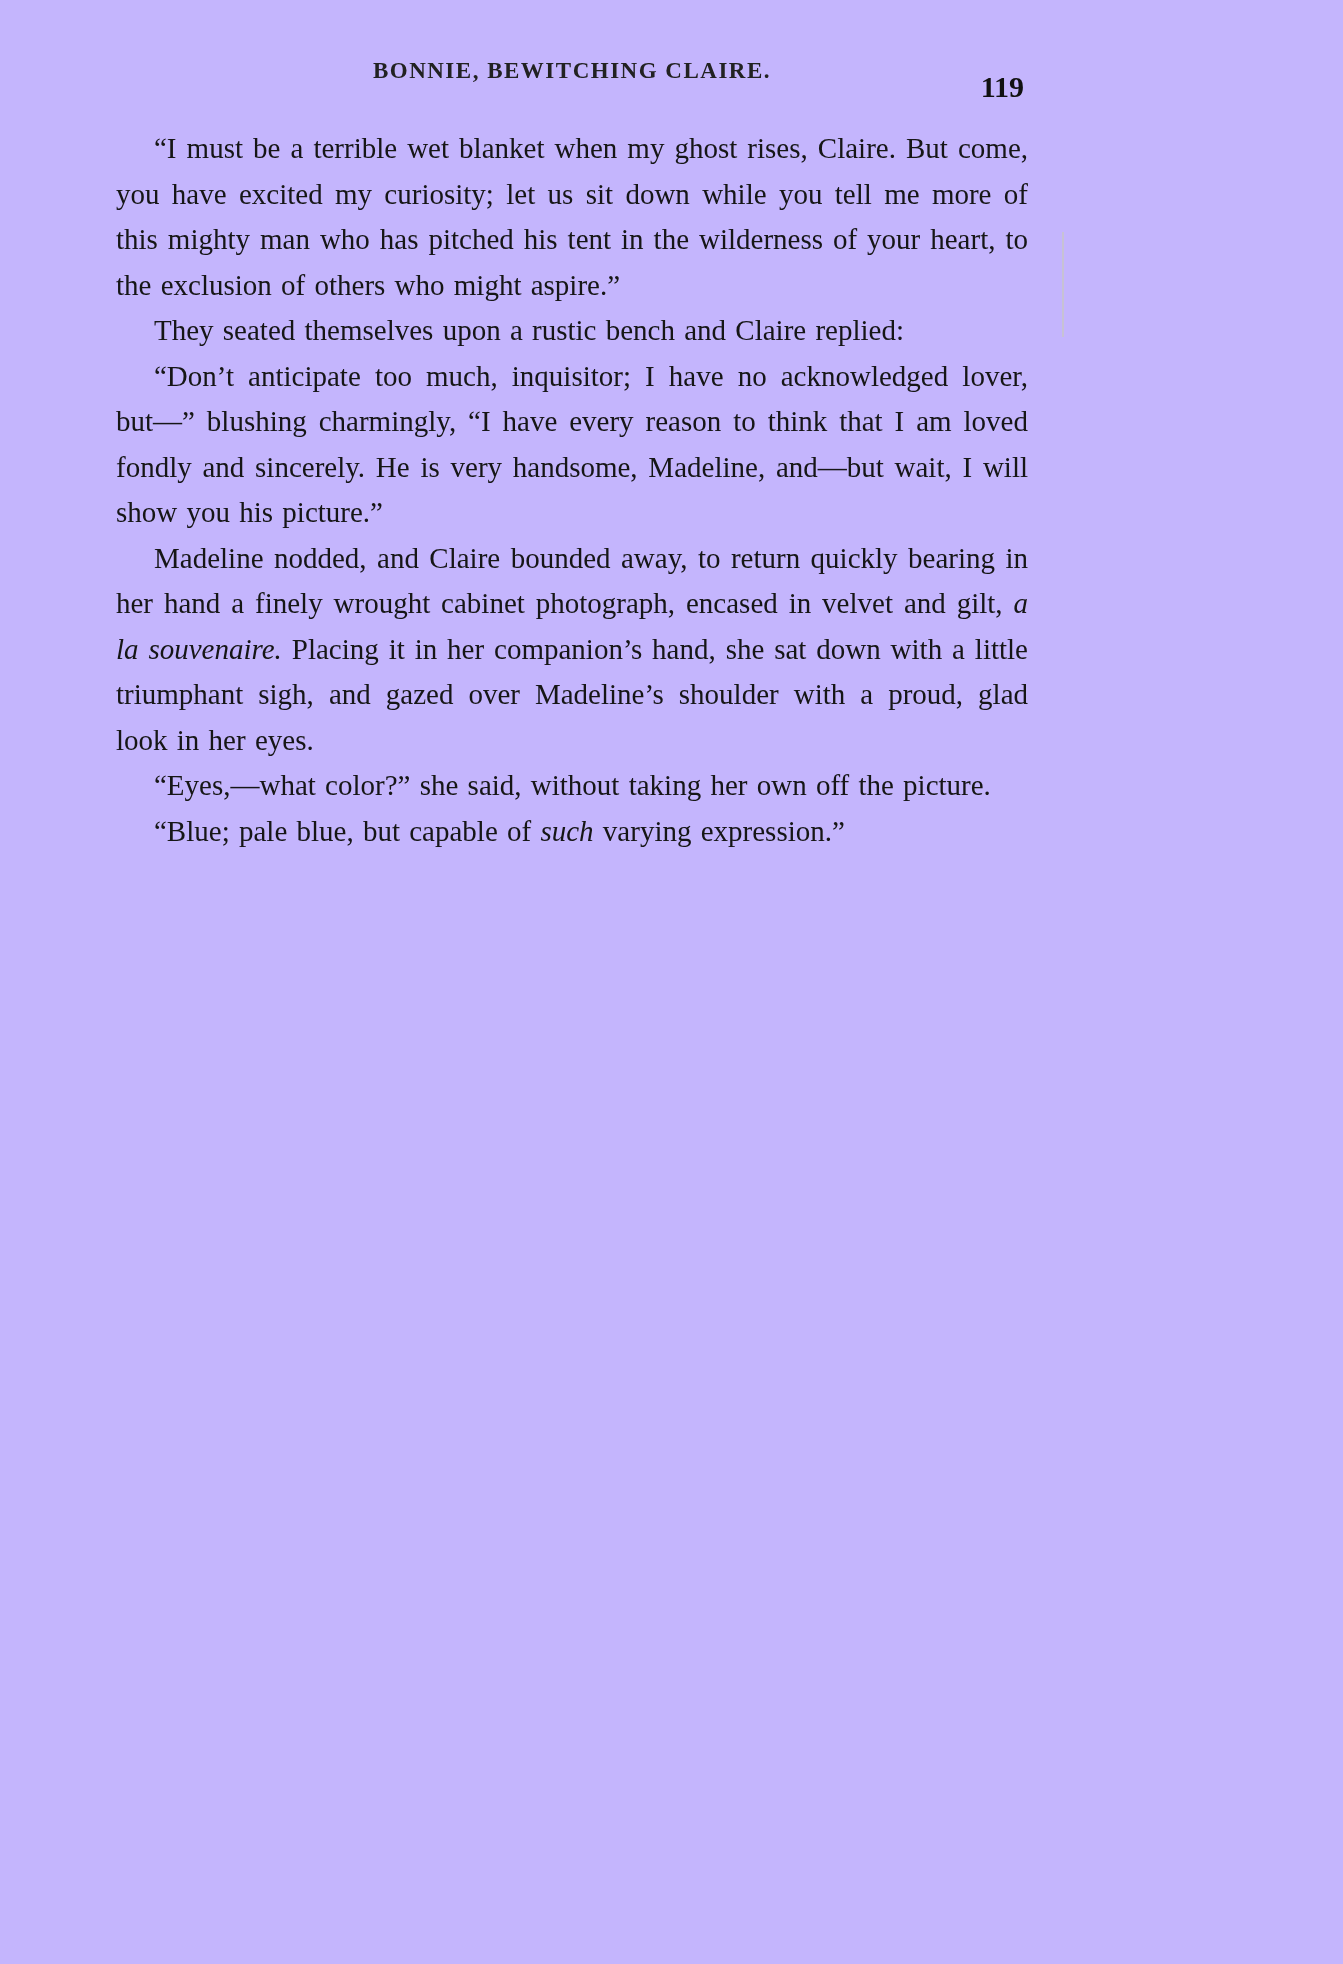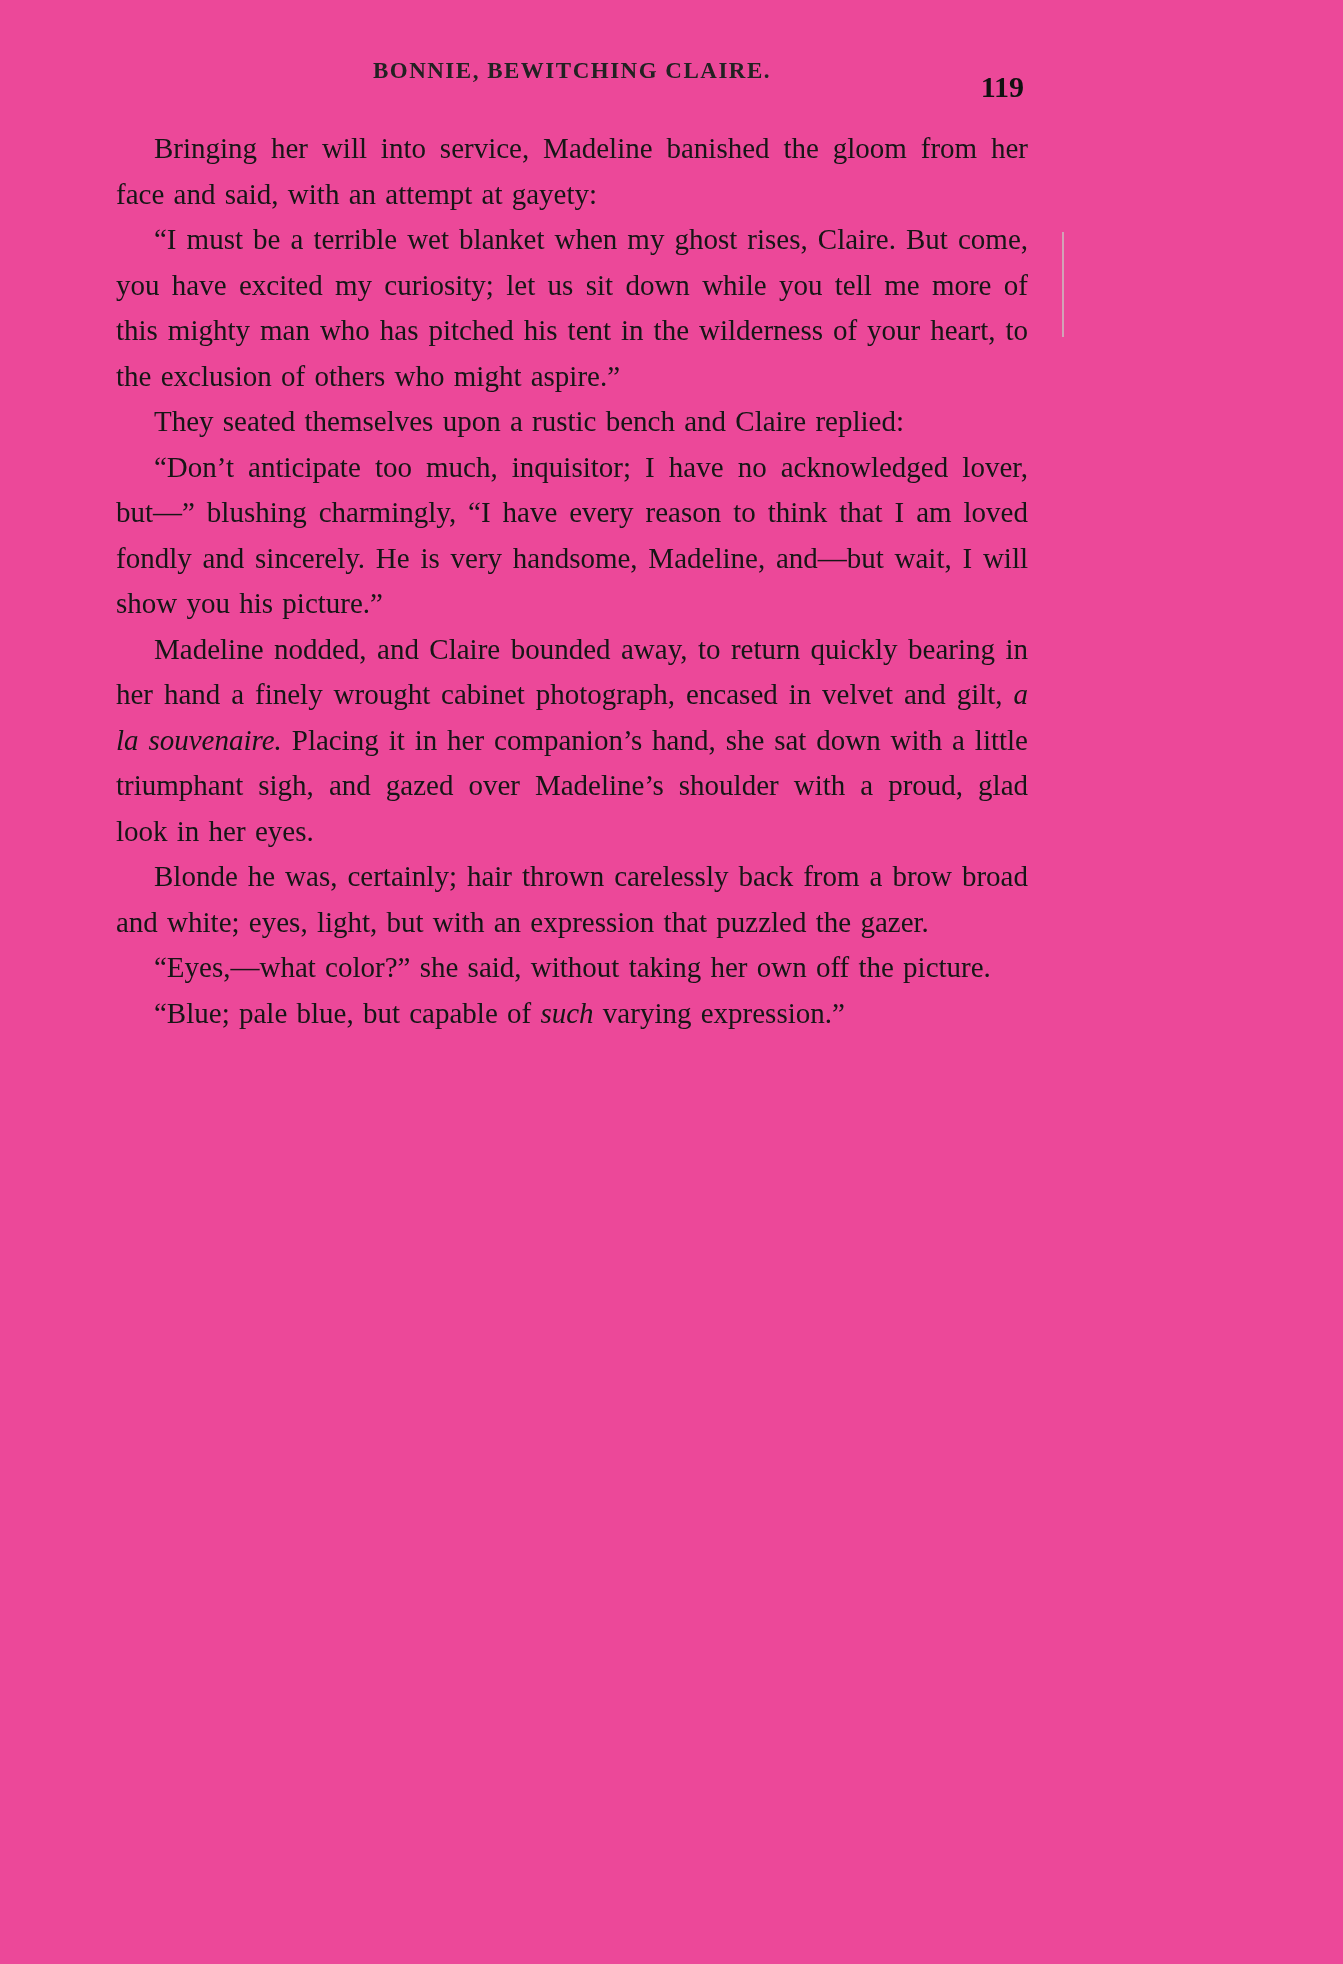--- a/index.html
+++ b/index.html
@@ -5,21 +5,21 @@
   html, body {
     margin: 0;
     padding: 0;
     background: #e9e7e2;
   }
   .page {
     position: relative;
     width: 1343px;
     height: 1964px;
     margin: 0 auto;
-    background: #ec4899;
+    background: #c4b5fd;
     color: #1a1a1a;
     font-family: "Liberation Serif", "DejaVu Serif", serif;
     overflow: hidden;
     box-sizing: border-box;
   }
   .content {
     position: absolute;
     left: 116px;
     top: 50px;
     width: 912px;
@@ -77,23 +77,21 @@
 <body>
 
 <div class="page">
   <div class="scan-line"></div>
   <div class="content">
     <div class="running-head">
       <div class="title">BONNIE, BEWITCHING CLAIRE.</div>
       <div class="folio">119</div>
     </div>
     <div class="text-block">
-        <p><span>Bringing her will into service, Madeline banished the gloom from her face and said, with an attempt at gayety:</span></p>
         <p><span>“I must be a terrible wet blanket when my ghost rises, Claire. But come, you have excited my curiosity; let us sit down while you tell me more of this mighty man who has pitched his tent in the wilderness of your heart, to the exclusion of others who might aspire.”</span></p>
         <p><span>They seated themselves upon a rustic bench and Claire replied:</span></p>
         <p><span>“Don’t anticipate too much, inquisitor; I have no acknowledged lover, but—” blushing charmingly, “I have every reason to think that I am loved fondly and sincerely.  He is very handsome, Madeline, and—but wait, I will show you his picture.”</span></p>
         <p><span>Madeline nodded, and Claire bounded away, to return quickly bearing in her hand a finely wrought cabinet photograph, encased in velvet and gilt, </span><em>a la souvenaire.</em><span>  Placing it in her companion’s hand, she sat down with a little triumphant sigh, and gazed over Madeline’s shoulder with a proud, glad look in her eyes.</span></p>
-        <p><span>Blonde he was, certainly; hair thrown carelessly back from a brow broad and white; eyes, light, but with an expression that puzzled the gazer.</span></p>
         <p><span>“Eyes,—what color?” she said, without taking her own off the picture.</span></p>
         <p><span>“Blue; pale blue, but capable of </span><em>such</em><span> varying expression.”</span></p>
       </div>
   </div>
 </div>
 
 </body></html>

